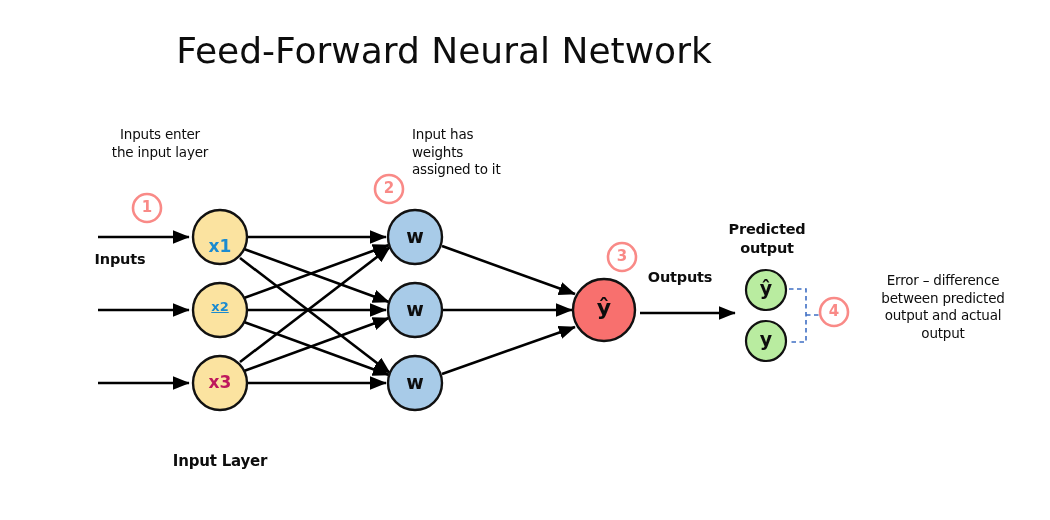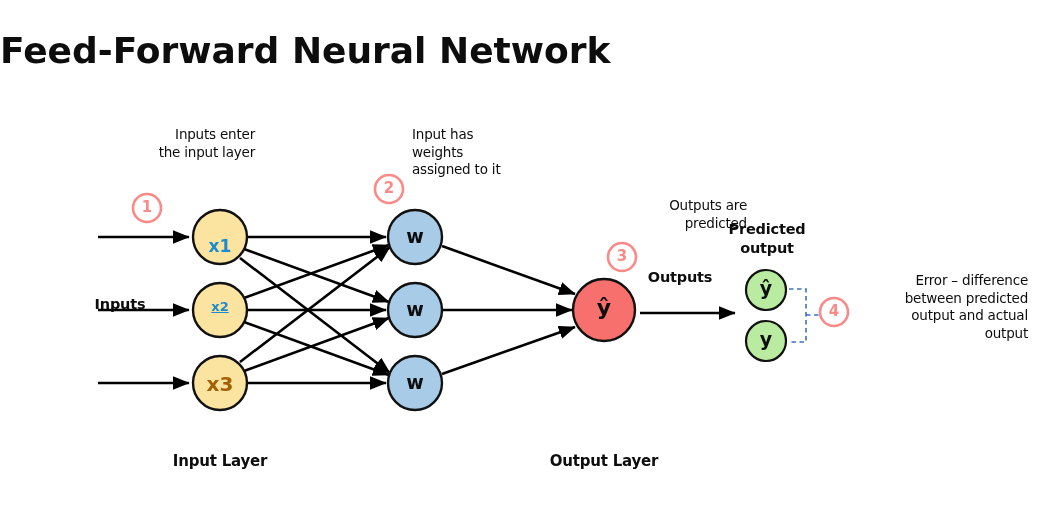--- a/index.html
+++ b/index.html
@@ -24,31 +24,31 @@
   }
   .txt {
     position: absolute;
     color: #0d0d0d;
     line-height: 1.30;
     white-space: pre-line;
     letter-spacing: -0.2px;
   }
   .t-title {
     font-size: 36px;
-    font-weight: 700;
-    text-align: left;
+    font-weight: 400;
+    text-align: center;
     width: 888px;
     left: 0;
     top: 28px;
     letter-spacing: 0px;
   }
   .t-note {
     font-size: 13.5px;
     font-weight: 400;
-    text-align: right;
+    text-align: center;
   }
   .t-bold {
     font-size: 14.5px;
     font-weight: 700;
     text-align: center;
   }
   .t-layer {
     font-size: 15px;
     font-weight: 700;
     text-align: center;
@@ -129,21 +129,21 @@
     <g>
       <circle cx="147" cy="208" r="14" fill="#ffffff" stroke="#F98A87" stroke-width="2.6"></circle>
       <circle cx="389" cy="189" r="14" fill="#ffffff" stroke="#F98A87" stroke-width="2.6"></circle>
       <circle cx="622" cy="257" r="14" fill="#ffffff" stroke="#F98A87" stroke-width="2.6"></circle>
       <circle cx="834" cy="312" r="14" fill="#ffffff" stroke="#F98A87" stroke-width="2.6"></circle>
     </g>
   </svg>
 
   <div class="node-label" style="left:190px; top:236px; width:60px; font-size:17px; color:#1B8BD0;">x1</div>
   <div class="node-label" style="left:190px; top:299px; width:60px; font-size:13px; color:#1B8BD0;text-decoration:underline;">x2</div>
-  <div class="node-label" style="left:190px; top:372px; width:60px; font-size:20px; color:#a16207;">x3</div>
+  <div class="node-label" style="left:190px; top:372px; width:60px; font-size:17px; color:#be185d;">x3</div>
 
   <div class="node-label" style="left:385px; top:225px; width:60px; font-size:19px; color:#0d0d0d;">w</div>
   <div class="node-label" style="left:385px; top:298px; width:60px; font-size:19px; color:#0d0d0d;">w</div>
   <div class="node-label" style="left:385px; top:371px; width:60px; font-size:19px; color:#0d0d0d;">w</div>
 
   <div class="node-label" style="left:574px; top:295px; width:60px; font-size:22px; color:#0d0d0d;">ŷ</div>
 
   <div class="node-label" style="left:736px; top:277px; width:60px; font-size:19px; color:#0d0d0d;">ŷ</div>
   <div class="node-label" style="left:736px; top:328px; width:60px; font-size:19px; color:#0d0d0d;">y</div>
 
@@ -152,32 +152,29 @@
   <div class="node-label" style="left:597px; top:247px; width:50px; font-size:15px; color:#F98A87;">3</div>
   <div class="node-label" style="left:809px; top:302px; width:50px; font-size:15px; color:#F98A87;">4</div>
 
   <div class="txt t-note" style="left:65px; top:126px; width:190px;">Inputs enter
 the input layer</div>
 
   <div class="txt t-note" style="left:412px; top:126px; width:130px; text-align:left;">Input has
 weights
 assigned to it</div>
 
-  <div class="txt t-note" style="left:619px; top:197px; width:128px;">Outputs are
-predicted</div>
 
   <div class="txt t-note" style="left:858px; top:272px; width:170px;">Error – difference
 between predicted
 output and actual
 output</div>
 
-  <div class="txt t-bold" style="left:75px; top:250px; width:90px;margin-top:45px;">Inputs</div>
+  <div class="txt t-bold" style="left:75px; top:250px; width:90px;">Inputs</div>
 
   <div class="txt t-bold" style="left:635px; top:268px; width:90px;">Outputs</div>
 
   <div class="txt t-bold" style="left:712px; top:220px; width:110px;">Predicted
 output</div>
 
 
   <div class="txt t-layer" style="left:150px; top:452px; width:140px;">Input Layer</div>
-  <div class="txt t-layer" style="left:534px; top:452px; width:140px;">Output Layer</div>
 
 </div>
 
 </body></html>

